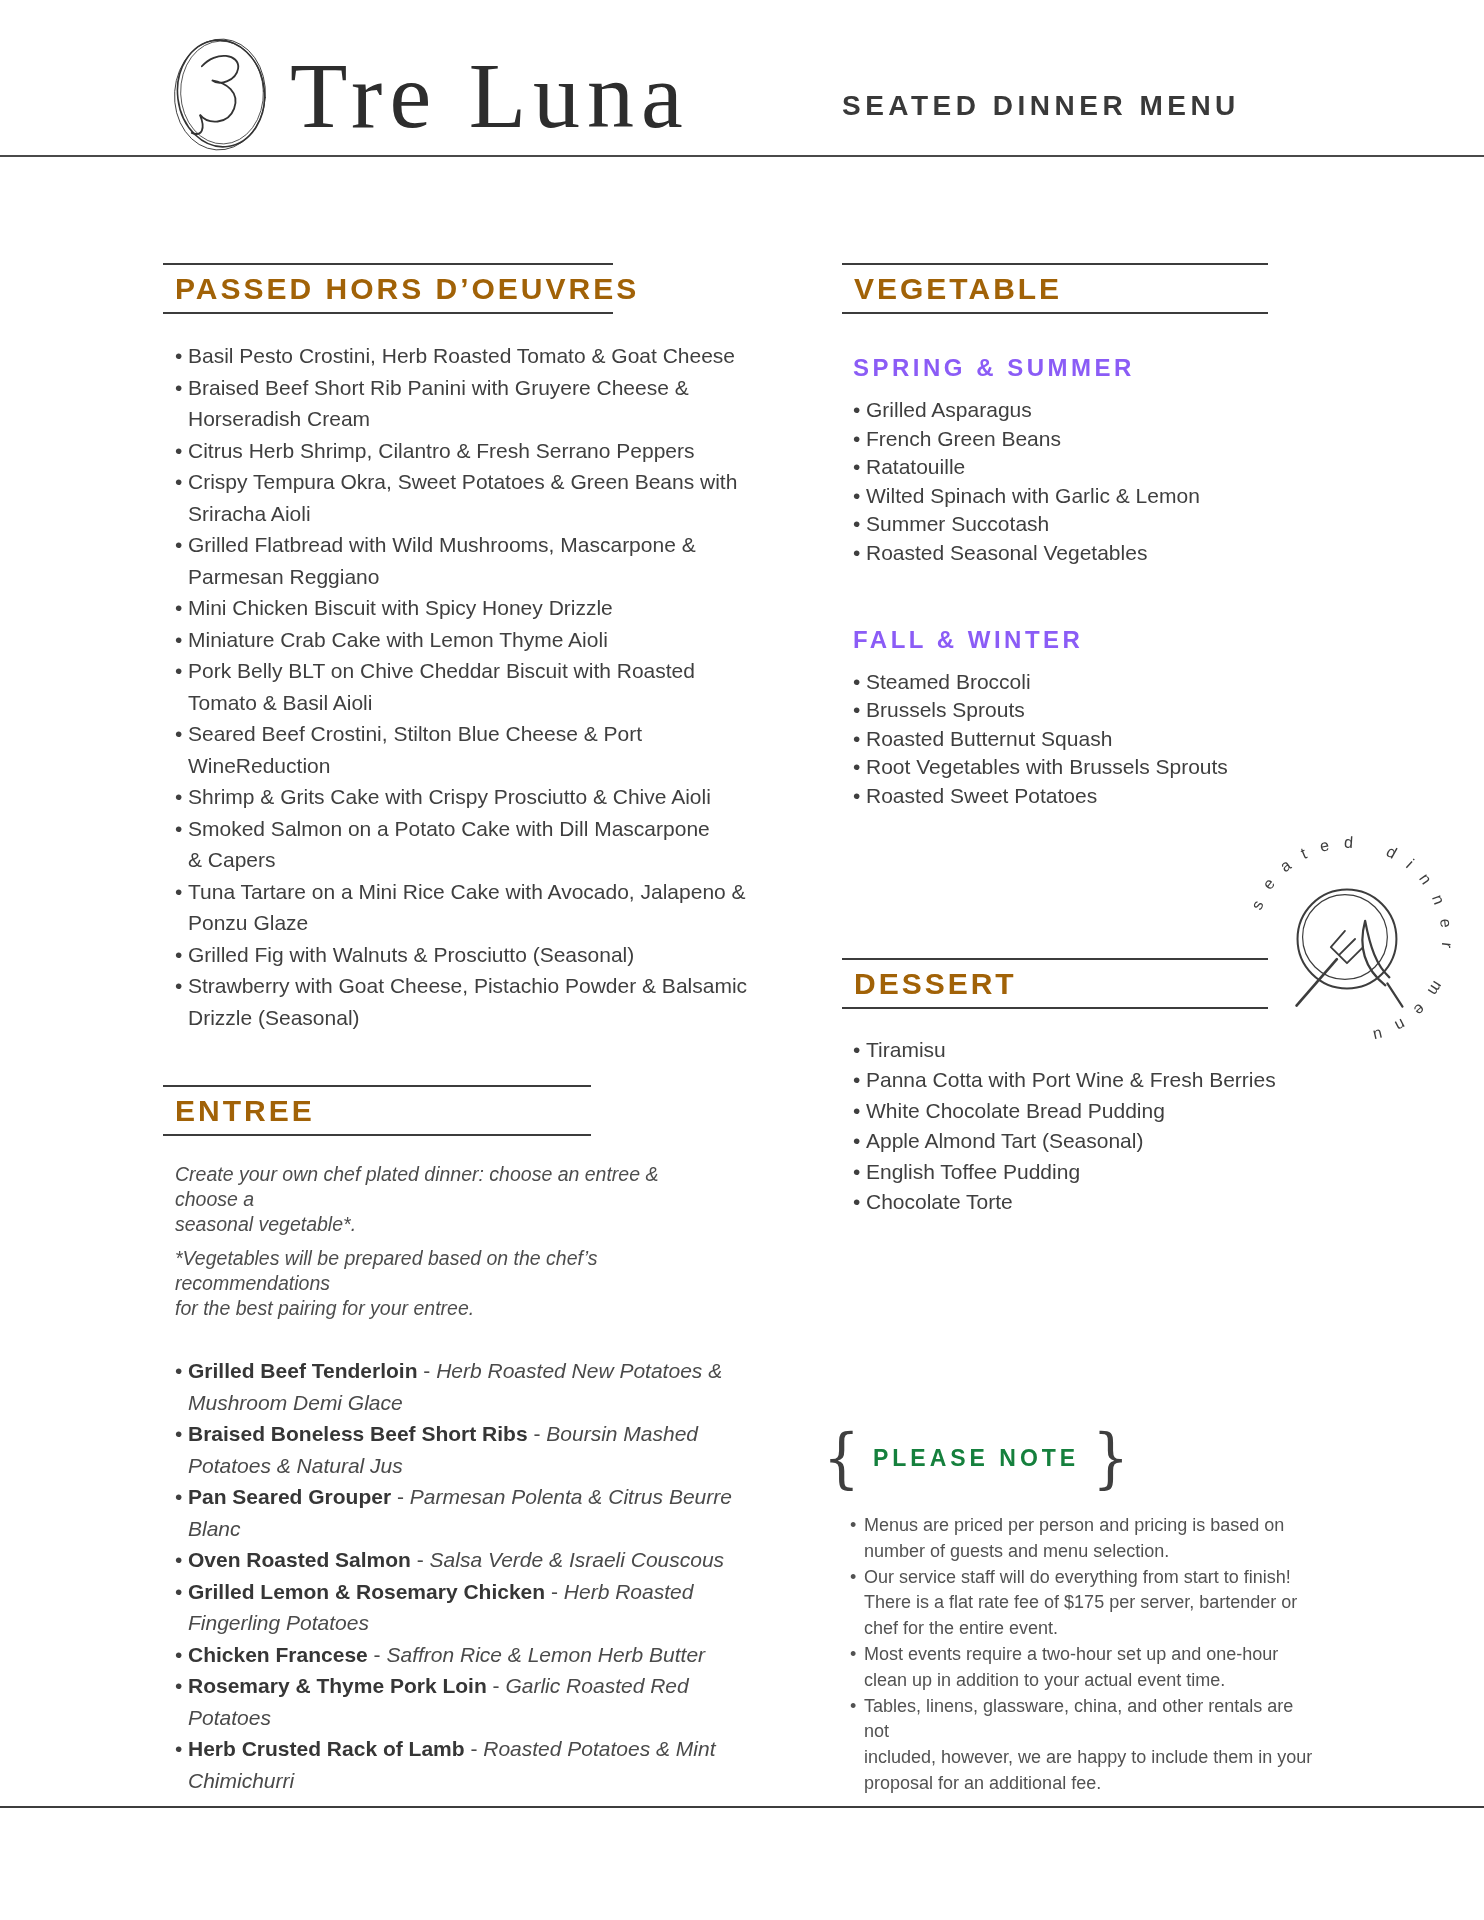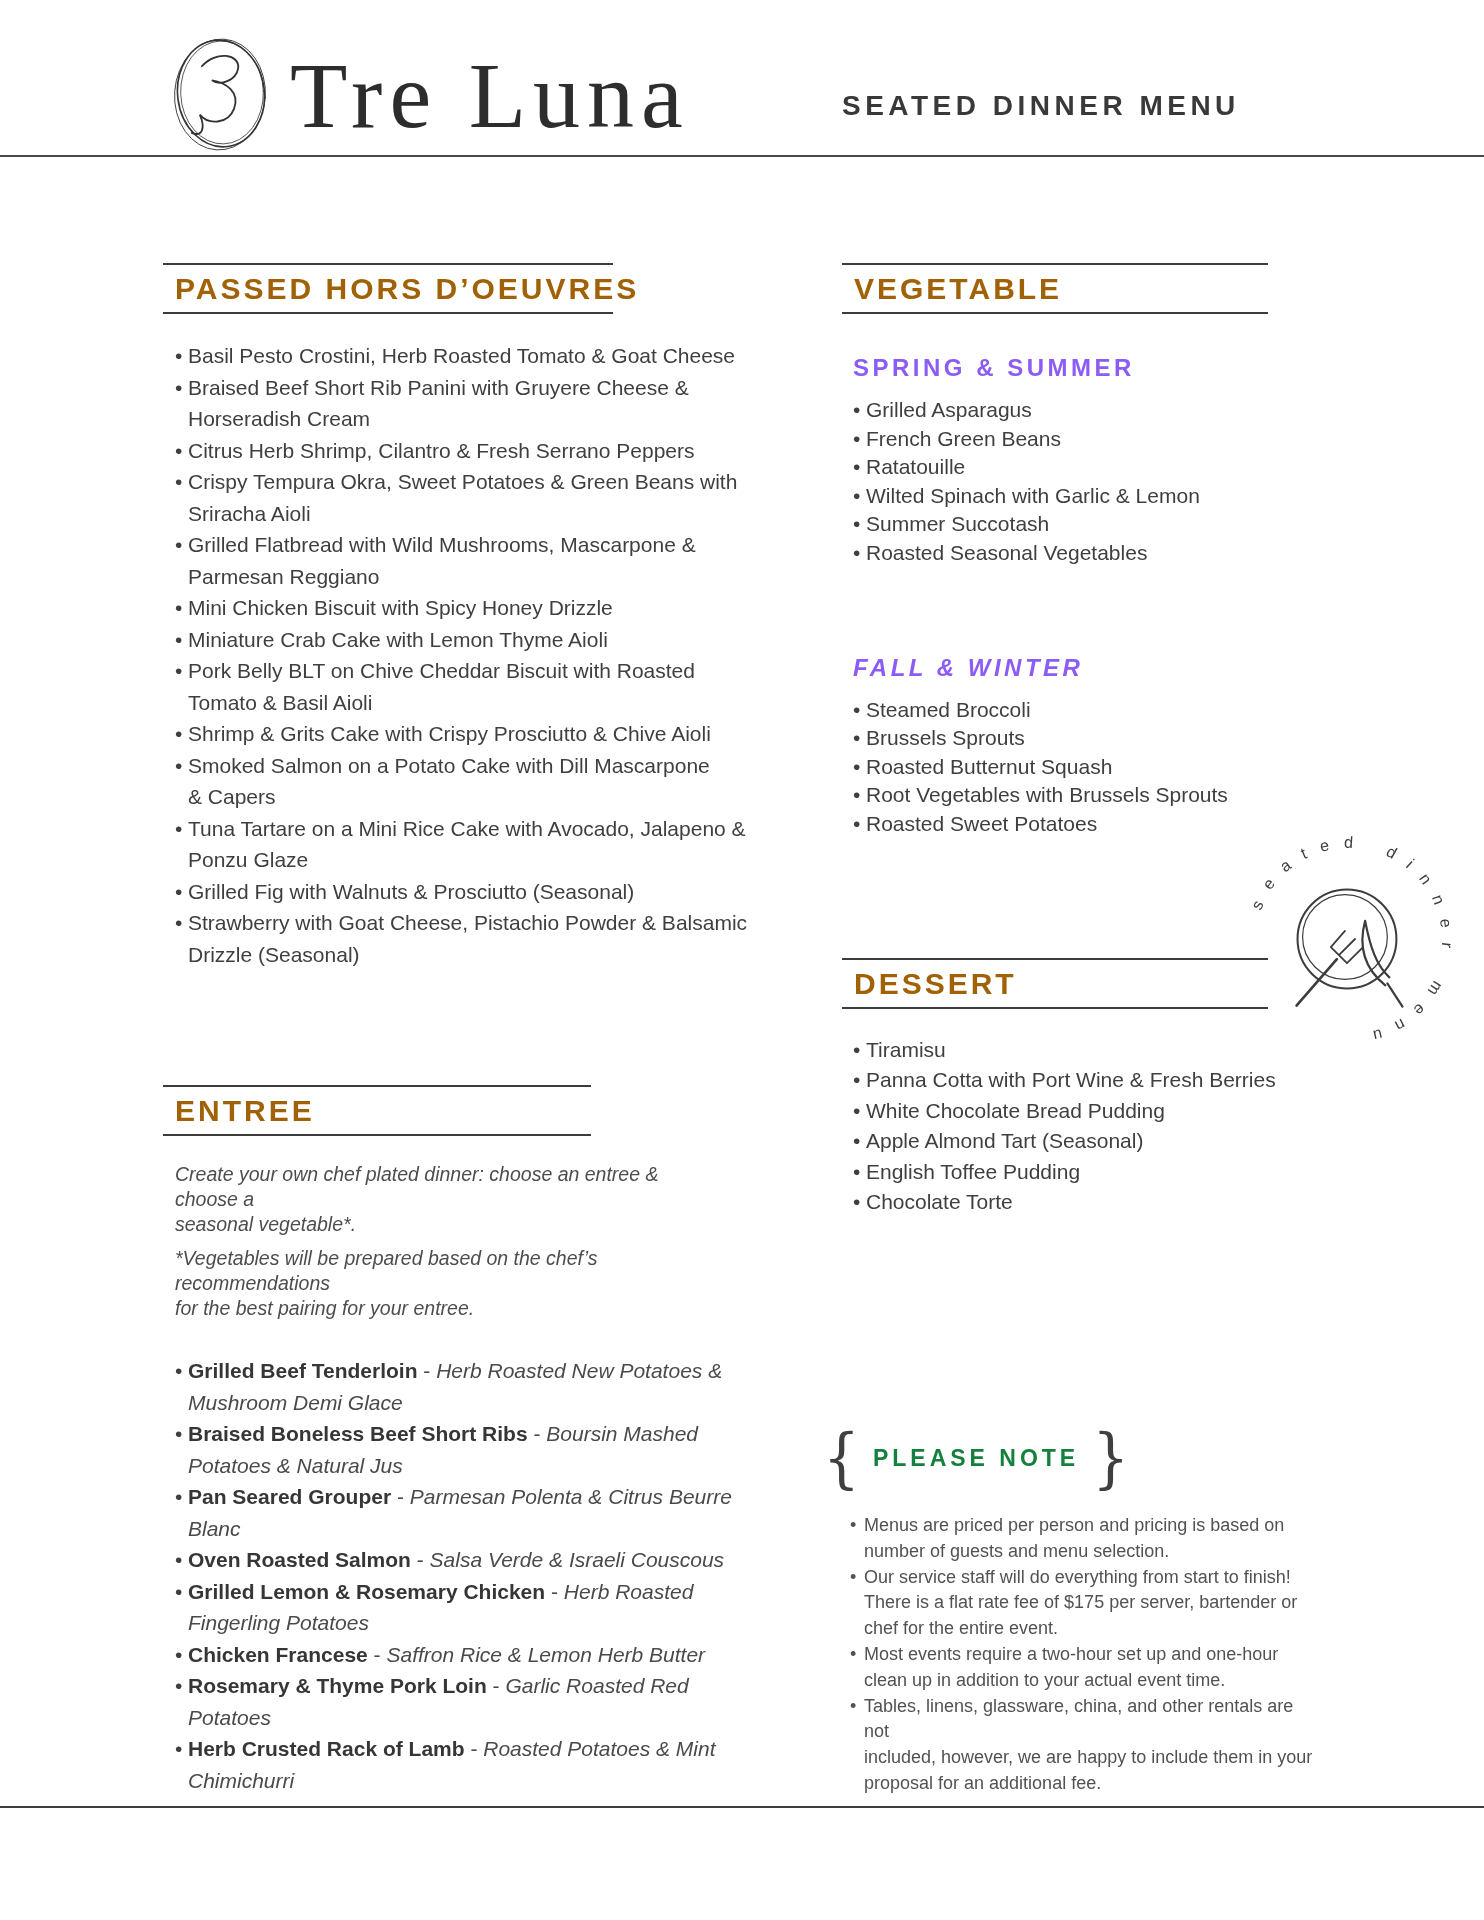--- a/index.html
+++ b/index.html
@@ -84,20 +84,22 @@
 Horseradish Cream</li>
         <li>Citrus Herb Shrimp, Cilantro &amp; Fresh Serrano Peppers</li>
         <li>Crispy Tempura Okra, Sweet Potatoes &amp; Green Beans with
 Sriracha Aioli</li>
         <li>Grilled Flatbread with Wild Mushrooms, Mascarpone &amp;
 Parmesan Reggiano</li>
         <li>Mini Chicken Biscuit with Spicy Honey Drizzle</li>
         <li>Miniature Crab Cake with Lemon Thyme Aioli</li>
         <li>Pork Belly BLT on Chive Cheddar Biscuit with Roasted
 Tomato &amp; Basil Aioli</li>
+        <li>Seared Beef Crostini, Stilton Blue Cheese &amp; Port
+WineReduction</li>
         <li>Shrimp &amp; Grits Cake with Crispy Prosciutto &amp; Chive Aioli</li>
         <li>Smoked Salmon on a Potato Cake with Dill Mascarpone
 &amp; Capers</li>
         <li>Tuna Tartare on a Mini Rice Cake with Avocado, Jalapeno &amp;
 Ponzu Glaze</li>
         <li>Grilled Fig with Walnuts &amp; Prosciutto (Seasonal)</li>
         <li>Strawberry with Goat Cheese, Pistachio Powder &amp; Balsamic
 Drizzle (Seasonal)</li>
       </ul>
   </section>
@@ -132,21 +134,21 @@
     <h3 class="sub-h" style="margin-top:40px;">SPRING &amp; SUMMER</h3>
     <ul class="veg-list">
 
     <li>Grilled Asparagus</li>
         <li>French Green Beans</li>
         <li>Ratatouille</li>
         <li>Wilted Spinach with Garlic &amp; Lemon</li>
         <li>Summer Succotash</li>
         <li>Roasted Seasonal Vegetables</li>
       </ul>
-    <h3 class="sub-h" style="margin-top:86px;font-style:italic;">FALL &amp; WINTER</h3>
+    <h3 class="sub-h" style="margin-top:58px;">FALL &amp; WINTER</h3>
     <ul class="veg-list">
 
     <li>Steamed Broccoli</li>
         <li>Brussels Sprouts</li>
         <li>Roasted Butternut Squash</li>
         <li>Root Vegetables with Brussels Sprouts</li>
         <li>Roasted Sweet Potatoes</li>
       </ul>
   </section>
 

